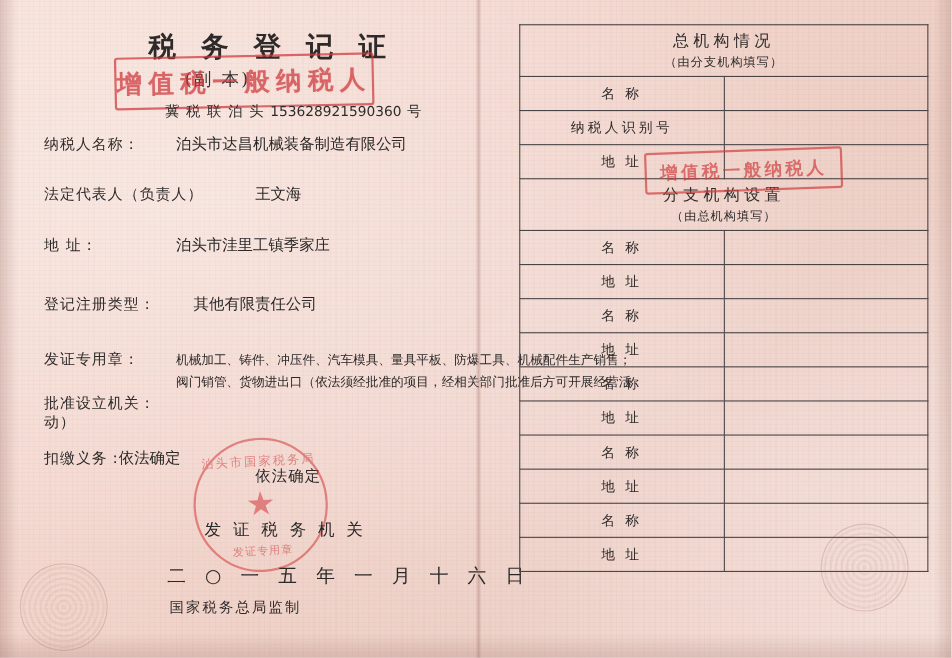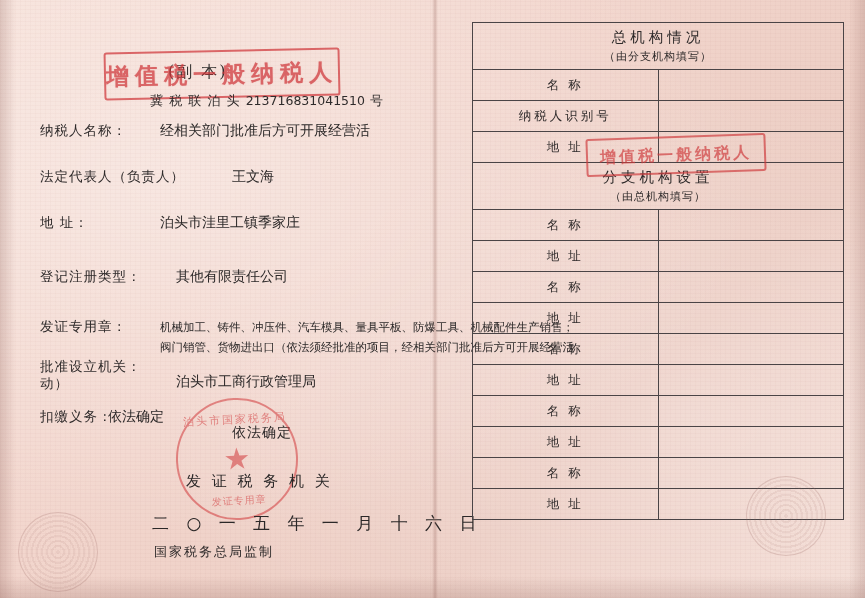--- a/index.html
+++ b/index.html
@@ -281,49 +281,49 @@
   table.reg td.val { width: 264px; }
 </style>
 </head>
 <body>
 
 <div class="doc">
   <div class="texture"></div>
 
   <div class="left-page">
 
+    <div class="main-title">税 务 登 记 证</div>
     <div class="sub-title">(副 本)</div>
 
     <div class="stamp-red-top">增值税一般纳税人</div>
 
     <div class="serial-row">
       <span>冀 税 联  泊 头</span>
-      <span class="sn">213716831041510</span>
+      <span class="sn">153628921590360</span>
       <span>号</span>
     </div>
 
     <div class="flabel" style="top:122px">纳税人名称：</div>
-    <div class="fvalue" style="top:122px">经相关部门批准后方可开展经营活</div>
+    <div class="fvalue" style="top:122px">泊头市达昌机械装备制造有限公司</div>
 
     <div class="flabel" style="top:168px">法定代表人（负责人）</div>
     <div class="fvalue" style="top:168px; left:232px">王文海</div>
 
     <div class="flabel" style="top:214px">地      址：</div>
     <div class="fvalue" style="top:214px">泊头市洼里工镇季家庄</div>
 
     <div class="flabel" style="top:268px">登记注册类型：</div>
     <div class="fvalue" style="top:268px; left:176px">其他有限责任公司</div>
 
     <div class="flabel" style="top:318px">发证专用章：</div>
     <div class="scope-line" style="top:340px">阀门销管、货物进出口（依法须经批准的项目，经相关部门批准后方可开展经营活</div>
     <div class="scope-line" style="top:320px">机械加工、铸件、冲压件、汽车模具、量具平板、防爆工具、机械配件生产销售；</div>
 
     <div class="flabel" style="top:358px">批准设立机关：</div>
     <div class="flabel" style="top:375px">动）</div>
-    <div class="fvalue" style="top:373px; left:176px">泊头市工商行政管理局</div>
 
     <div class="flabel" style="top:408px">扣缴义务：</div>
     <div class="fvalue" style="top:408px; left:108px">依法确定</div>
     <div class="handwrite-overlay">依法确定</div>
 
     <div class="stamp-round">
       <div class="arc-top">泊头市国家税务局</div>
       <div class="star">★</div>
       <div class="arc-bottom">发证专用章</div>
     </div>

